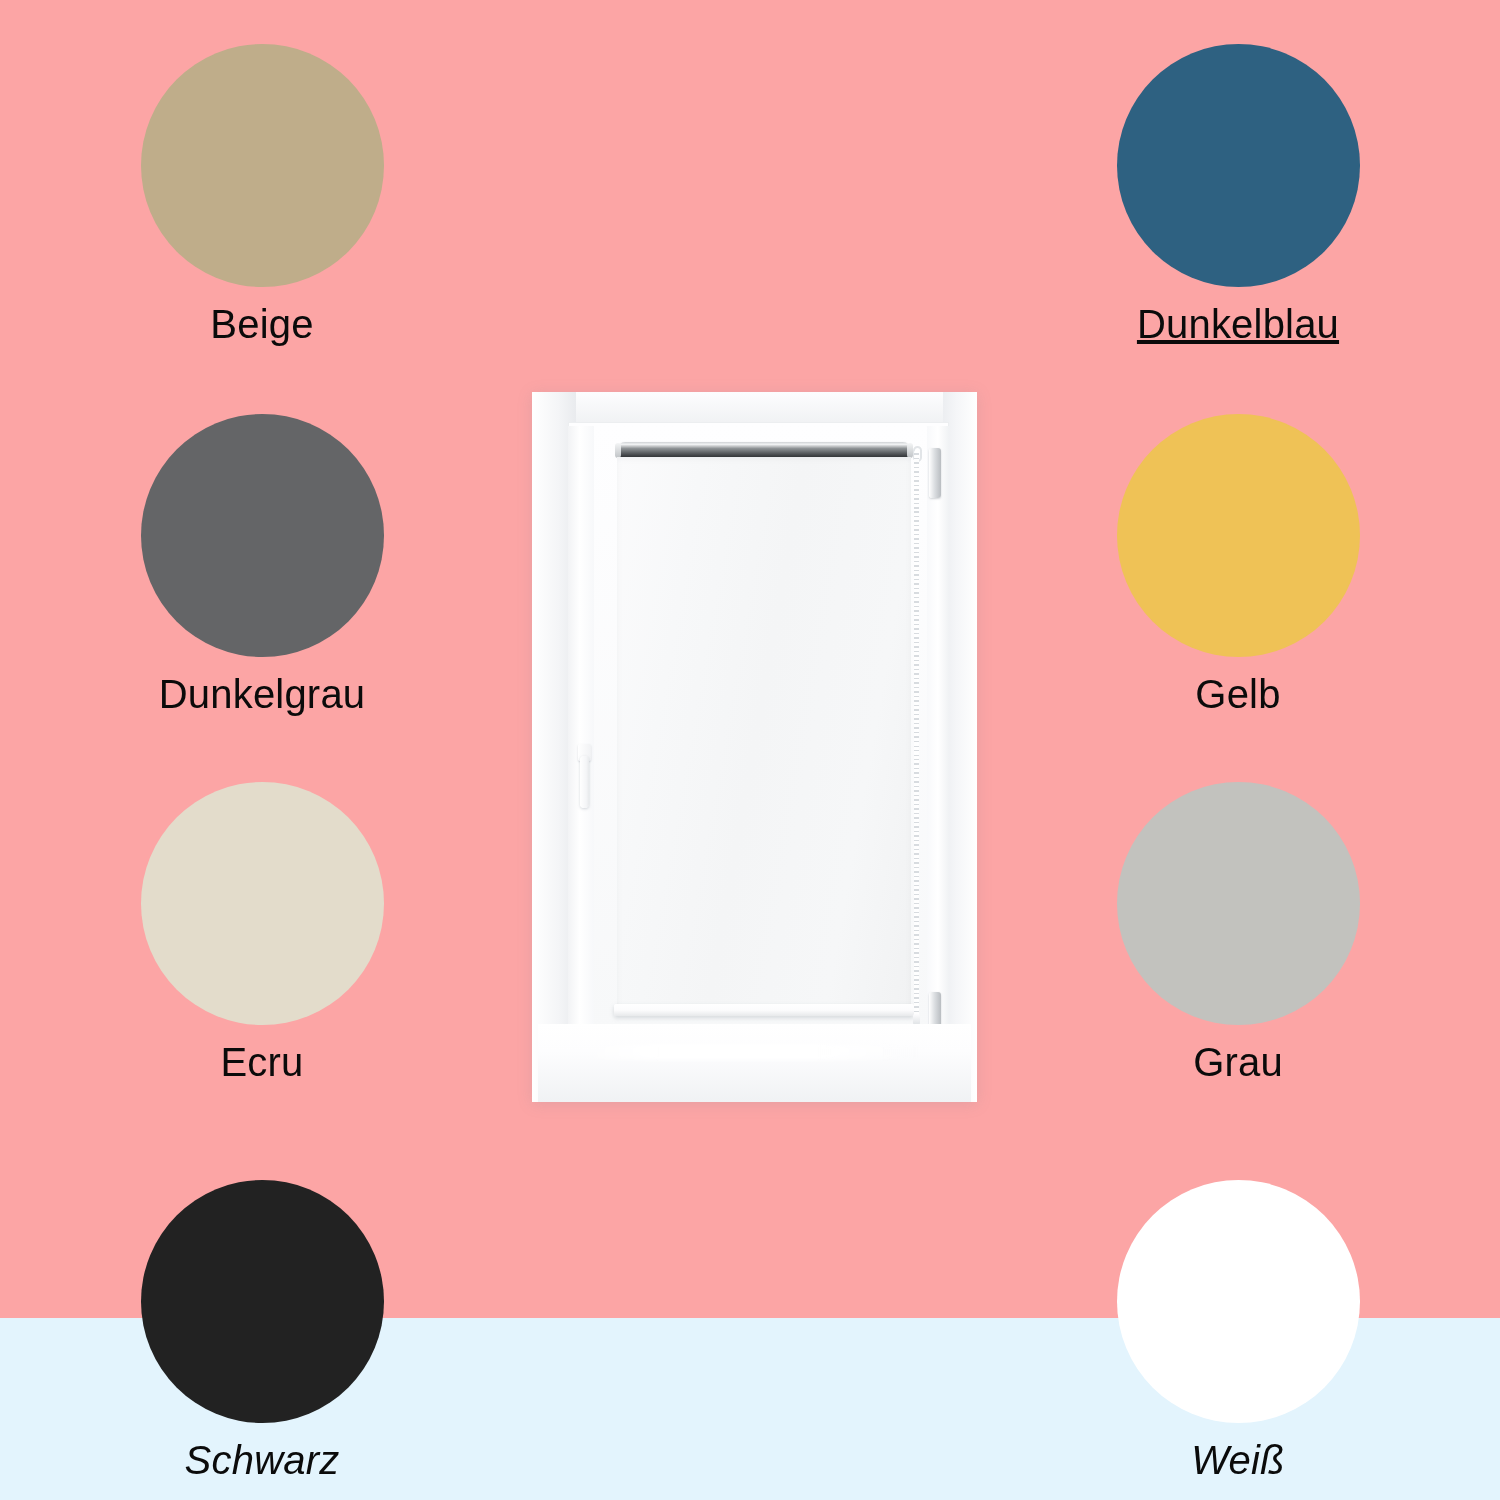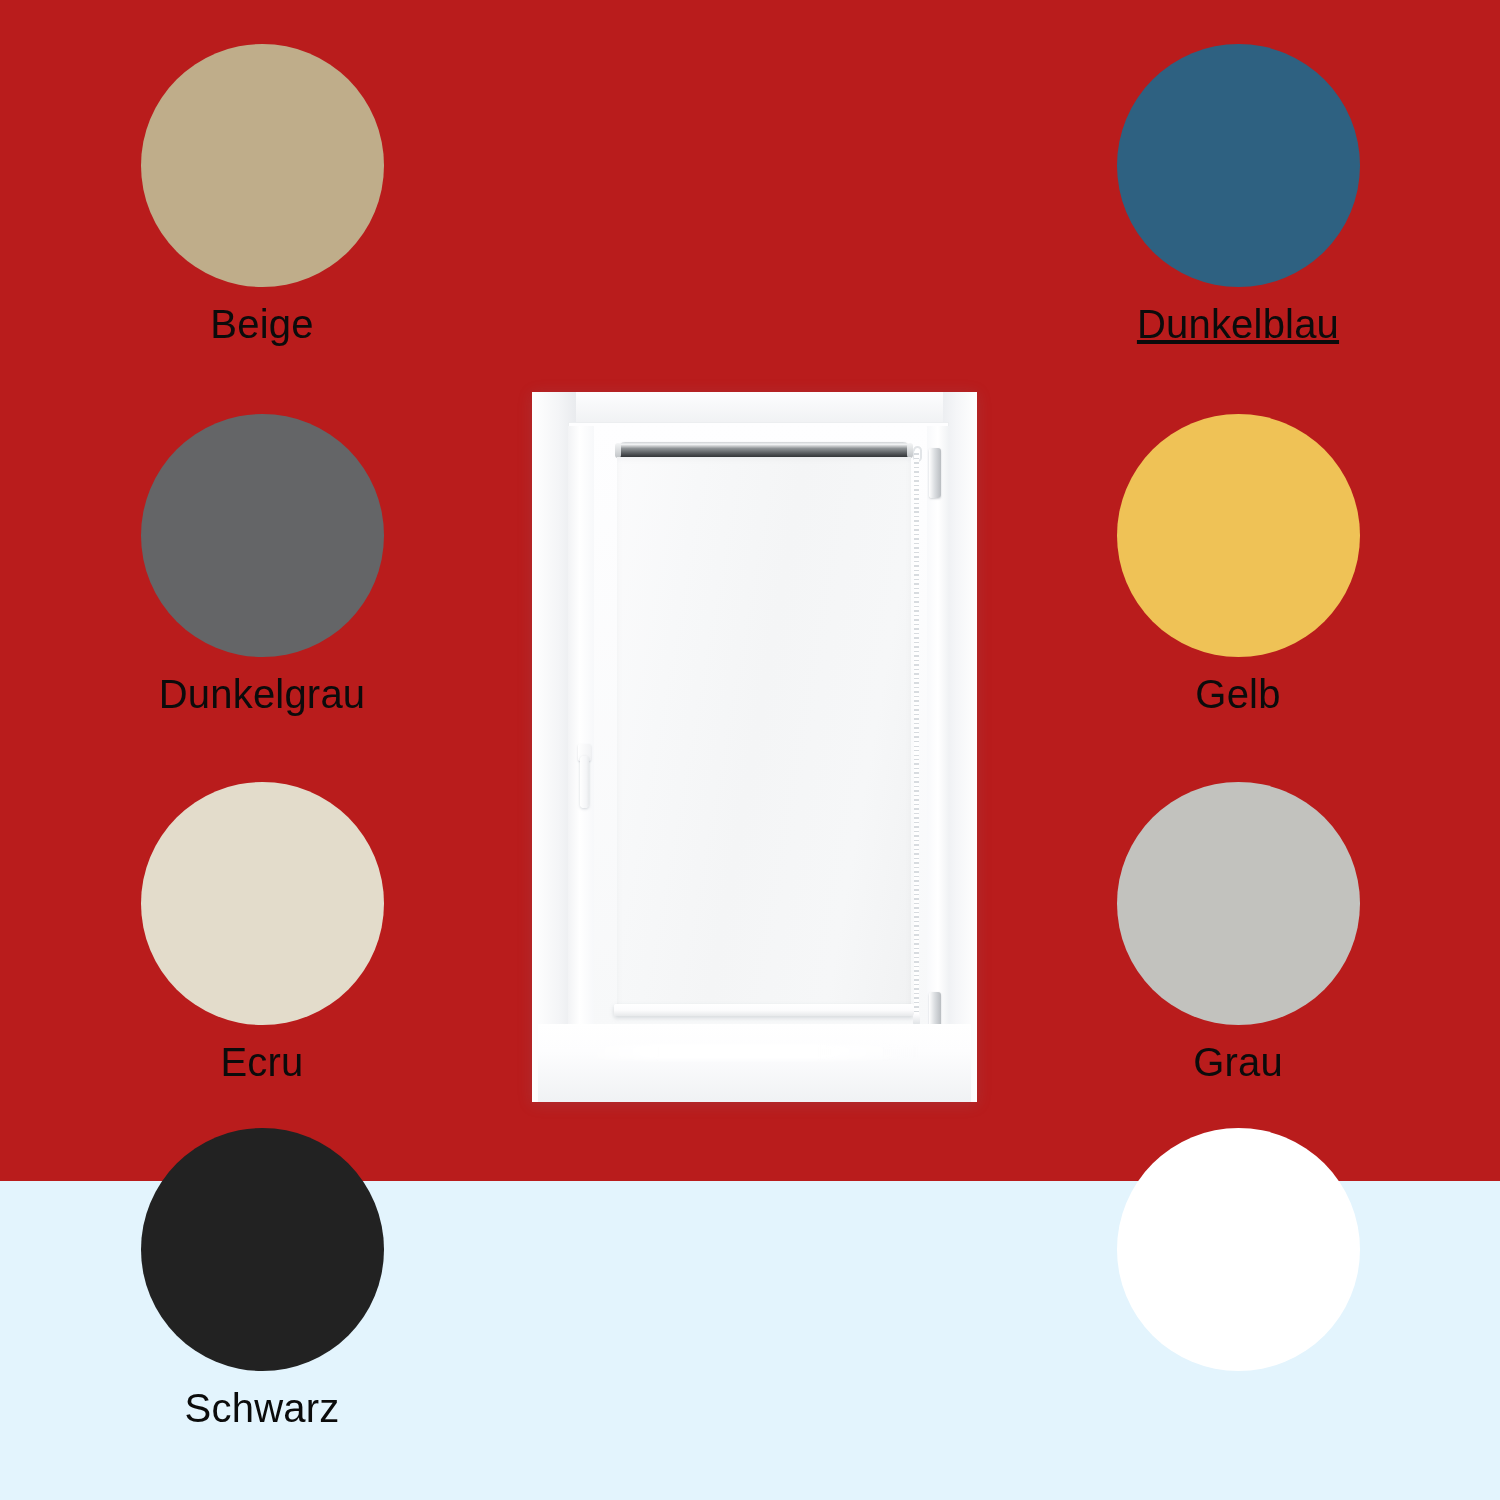--- a/index.html
+++ b/index.html
@@ -12,22 +12,22 @@
 
   body {
     background: #e3f4fd;
     font-family: "Liberation Sans", sans-serif;
     position: relative;
   }
 
   .stage {
     position: relative;
     width: 1500px;
-    height: 1181px;
-    background: #b91c1c;
+    height: 1318px;
+    background: #fca5a5;
   }
 
   
   .swatch-col {
     position: absolute;
     top: 0;
     width: 500px;
     height: 1500px;
   }
   .swatch-col.left  { left: 12px; }
@@ -55,21 +55,21 @@
     line-height: 1.05;
     color: #0b0b0b;
     letter-spacing: 0.2px;
     white-space: nowrap;
   }
 
   
   .row-0 { top: 44px; }
   .row-1 { top: 414px; }
   .row-2 { top: 782px; }
-  .row-3 { top: 1128px; }
+  .row-3 { top: 1180px; font-style: italic; }
 
   
   .product {
     position: absolute;
     left: 532px;
     top: 392px;
     width: 445px;
     height: 710px;
   }
 
@@ -302,20 +302,21 @@
       <div class="swatch-label" style="color: rgb(11, 11, 11);">Grau</div>
     </div>
 
     <div class="swatch row-1">
       <span class="swatch-dot" id="dot-r1" style="background: rgb(239, 194, 86);"></span>
       <div class="swatch-label" style="color: rgb(11, 11, 11);">Gelb</div>
     </div>
 
     <div class="swatch row-3">
       <span class="swatch-dot" id="dot-r3" style="background: rgb(255, 255, 255);"></span>
+      <div class="swatch-label" style="color: rgb(11, 11, 11);">Weiß</div>
     </div>
   </div>
 
   <div class="product">
 
     <div class="reveal"></div>
     <div class="reveal-top"></div>
     <div class="reveal-left"></div>
     <div class="reveal-right"></div>
 

